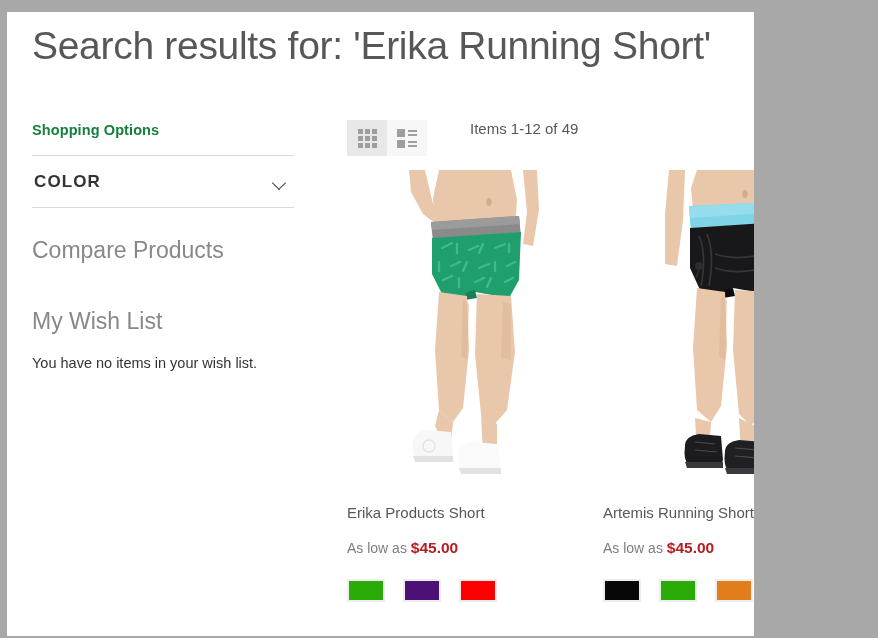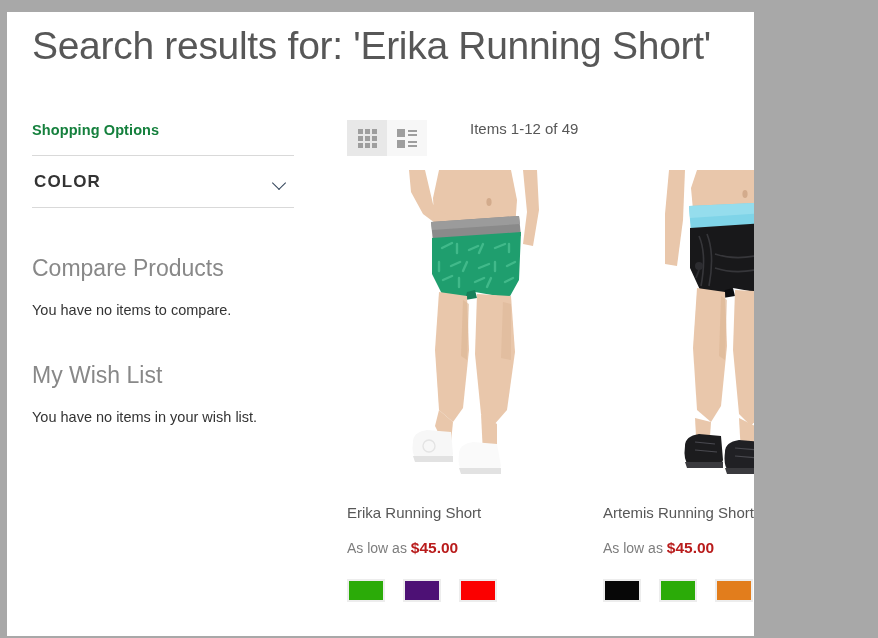--- a/index.html
+++ b/index.html
@@ -84,21 +84,21 @@
     height: 9px;
     border-right: 1.6px solid #33455a;
     border-bottom: 1.6px solid #33455a;
     transform: rotate(45deg);
   }
 
   .side-heading {
     font-size: 23px;
     font-weight: 300;
     color: #888888;
-    margin-top: 47px;
+    margin-top: 29px;
   }
 
   .side-text {
     font-size: 14.5px;
     color: #333333;
     margin-top: 20px;
   }
 
   
   .main {
@@ -224,21 +224,20 @@
     <div class="filter-divider"></div>
 
     <div class="filter-row">
       <span class="filter-label">COLOR</span>
       <span class="chevron-down"></span>
     </div>
 
     <div class="filter-divider" style="margin-top:0"></div>
 
     <h2 class="side-heading">Compare Products</h2>
-    <p class="side-text">You have no items to compare.</p>
 
     <h2 class="side-heading" style="margin-top:44px">My Wish List</h2>
     <p class="side-text">You have no items in your wish list.</p>
   </aside>
 
   <main class="main">
 
     <div class="toolbar">
       <div class="mode-switcher">
 
@@ -335,21 +334,21 @@
             <path d="M156 132 L164 134 L164 190 L154 188 Z" fill="#dcb595" opacity="0.5"></path>
 
             <path d="M66 272 Q66 262 80 260 L104 262 L106 284 Q104 292 90 292 L70 290 Q64 284 66 272 Z" fill="#f7f7f7"></path>
             <path d="M66 286 L106 286 L106 292 L68 292 Z" fill="#e2e2e2"></path>
             <circle cx="82" cy="276" r="6" fill="none" stroke="#e4e4e4" stroke-width="1.4"></circle>
 
             <path d="M112 284 Q112 274 126 272 L150 274 L154 296 Q152 304 136 304 L116 302 Q110 296 112 284 Z" fill="#fafafa"></path>
             <path d="M112 298 L154 298 L154 304 L114 304 Z" fill="#e2e2e2"></path>
           </svg>
         </div>
-        <div class="product-name">Erika Running Short</div>
+        <div class="product-name">Erika Products Short</div>
         <div class="product-price">
           <span>As low as</span>
           <span class="amount">$45.00</span>
         </div>
         <div class="swatches">
           <span class="swatch" style="background:#2bab08"></span>
           <span class="swatch" style="background:#4d1175"></span>
           <span class="swatch" style="background:#fb0000"></span>
         </div>
       </div>

